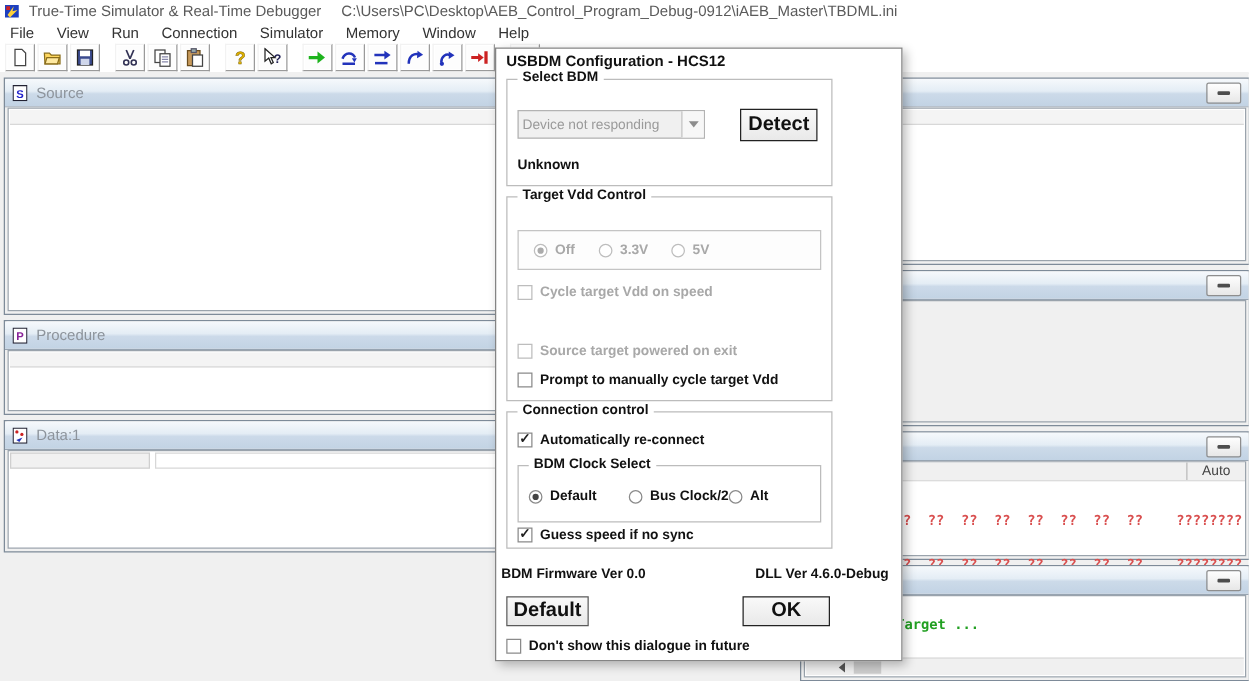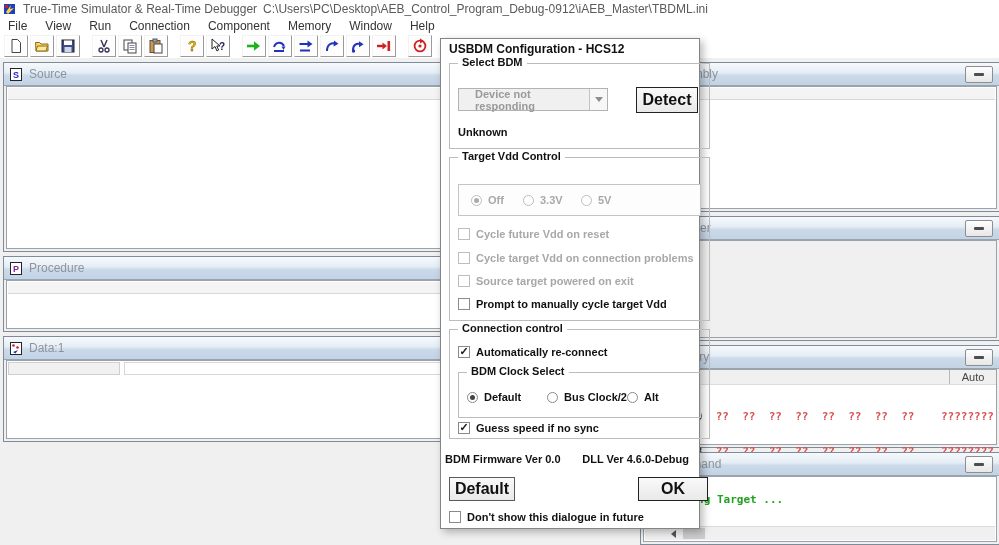--- a/index.html
+++ b/index.html
@@ -2,21 +2,21 @@
 <html><head>
 <meta charset="utf-8">
 <style>
   html,body{margin:0;padding:0;}
   .screen{position:relative;width:999px;height:545px;background:#fff;overflow:hidden;
           font-family:"Liberation Sans",sans-serif;font-size:11px;color:#222;}
   
   .titlebar{position:absolute;left:0;top:0;width:100%;height:18px;background:#fff;
             display:flex;align-items:center;gap:6px;padding-left:3px;box-sizing:border-box;}
   .titlebar .t-app{color:#5a5a5a;font-size:12px;}
-  .titlebar .t-path{color:#5a5a5a;font-size:12px;}
+  .titlebar .t-path{color:#5a5a5a;font-size:12px;margin-left:10px;}
   .menubar{position:absolute;left:0;top:18px;width:100%;height:16px;background:#fff;
            display:flex;align-items:center;gap:18px;padding-left:8px;font-size:12px;color:#333;}
   .menubar span{cursor:default;}
   .toolbar{position:absolute;left:0;top:34px;width:100%;height:24px;background:#fff;
            border-bottom:1px solid #e3e3e3;display:flex;align-items:center;padding-left:4px;gap:2px;}
   .tbtn{width:22px;height:20px;background:#fdfdfd;border:1px solid;border-color:#f2f2f2 #9a9a9a #9a9a9a #f2f2f2;
         box-shadow:inset 0 0 0 1px #fff;display:flex;align-items:center;justify-content:center;}
   .tsep{width:8px;height:20px;}
   .tbtn svg{display:block}
   
@@ -44,40 +44,40 @@
   .mem-hex{color:#d94f4f;}
   
   .cmd-body{font-family:"DejaVu Sans Mono",monospace;font-size:11px;font-weight:bold;}
   .cmd-out{position:absolute;left:20px;top:16px;color:#22a022;white-space:pre;}
   .cmd-prompt{position:absolute;left:22px;top:40px;color:#333;white-space:pre;}
   .hscroll{position:absolute;left:1px;right:1px;bottom:1px;height:13px;background:#f0f0f0;border-top:1px solid #dadada;}
   .sc-arrow{position:absolute;left:22px;top:2px;width:12px;height:10px;display:flex;align-items:center;justify-content:center;}
   .sc-arrow i{width:0;height:0;border-top:4px solid transparent;border-bottom:4px solid transparent;border-right:5px solid #555;}
   .sc-thumb{position:absolute;left:38px;top:1px;width:22px;height:11px;background:#cdcdcd;}
   
-  .dialog{position:absolute;left:396px;top:38px;width:260px;height:491px;background:#fff;
-          border:1px solid #848484;box-shadow:3px 3px 8px rgba(0,0,0,.28);z-index:10;box-sizing:border-box;margin-left:44px;}
+  .dialog{position:absolute;left:396px;top:38px;width:326px;height:491px;background:#fff;
+          border:1px solid #848484;box-shadow:3px 3px 8px rgba(0,0,0,.28);z-index:10;box-sizing:border-box;}
   .dlg-title{height:20px;display:flex;align-items:center;padding-left:8px;font-size:12px;font-weight:600;color:#111;}
   .grp{position:absolute;border:1px solid #bcbcbc;}
   .grp-label{position:absolute;top:-8px;left:8px;background:#fff;padding:0 4px;font-weight:600;color:#111;font-size:11px;}
   .panel{position:absolute;border:1px solid #c4c4c4;background:#fdfdfd;}
   .row{position:absolute;display:flex;align-items:flex-end;gap:6px;white-space:nowrap;}
   .lab{font-weight:600;color:#111;}
   .lab.dis{font-weight:bold;color:#a8a8a8;}
   .cb{width:12px;height:12px;background:#fff;border:1px solid #8a8a8a;box-sizing:border-box;
       display:flex;align-items:center;justify-content:center;font-size:11px;line-height:11px;color:#222;}
   .cb.dis{border-color:#bdbdbd;}
   .cb.checked::after{content:"✓";font-weight:bold;margin-top:-1px;}
   .radio{width:11px;height:11px;border:1px solid #8a8a8a;border-radius:50%;background:#fff;box-sizing:border-box;
          display:flex;align-items:center;justify-content:center;}
   .radio.dis{border-color:#bdbdbd;}
   .radio.sel::after{content:"";width:5px;height:5px;border-radius:50%;background:#444;}
   .radio.dis.sel::after{background:#ababab;}
   .combo{position:absolute;background:#f0f0f0;border:1px solid #b3b3b3;display:flex;align-items:center;box-sizing:border-box;}
-  .combo .val{flex:1;padding-left:16px;color:#9a9a9a;font-size:11px;font-weight:bold;}
+  .combo .val{flex:1;padding-left:3px;color:#9a9a9a;font-size:11px;}
   .combo .dd{width:17px;align-self:stretch;border-left:1px solid #c2c2c2;background:#f7f7f7;
              display:flex;align-items:center;justify-content:center;}
   .combo .dd i{width:0;height:0;border-left:4px solid transparent;border-right:4px solid transparent;border-top:5px solid #8d8d8d;}
   .btn{position:absolute;background:linear-gradient(#f9f9f9,#e9e9e9);border:1px solid #222;
        display:flex;align-items:center;justify-content:center;font-weight:600;color:#111;font-size:16px;box-sizing:border-box;}
   .btn.soft{border-color:#5a5a5a;}
   .fw{position:absolute;font-weight:600;color:#111;}
 </style>
 </head>
 <body>
@@ -92,21 +92,21 @@
     </svg>
     <span class="t-app">True-Time Simulator &amp; Real-Time Debugger</span>
     <span class="t-path">C:\Users\PC\Desktop\AEB_Control_Program_Debug-0912\iAEB_Master\TBDML.ini</span>
   </div>
 
   <div class="menubar">
     <span>File</span>
     <span>View</span>
     <span>Run</span>
     <span>Connection</span>
-    <span>Component</span>
+    <span>Simulator</span>
     <span>Memory</span>
     <span>Window</span>
     <span>Help</span>
   </div>
 
   <div class="toolbar">
     <div class="tbtn">
         <svg width="16" height="16" viewBox="0 0 16 16">
           <path d="M4 1.5h5.5L12.5 4.5V14.5H4z" fill="#fff" stroke="#444"></path>
         </svg>
@@ -363,25 +363,21 @@
             <span class="radio dis"></span>
             <span class="lab dis">3.3V</span>
           </div>
         <div class="row" style="left:122px;top:9px">
             <span class="radio dis"></span>
             <span class="lab dis">5V</span>
           </div>
       </div>
       <div class="row" style="left:8px;top:70px">
           <span class="cb dis"></span>
-          <span class="lab dis">Cycle future Vdd on reset</span>
-        </div>
-      <div class="row" style="left:8px;top:94px">
-          <span class="cb dis"></span>
-          <span class="lab dis">Cycle target Vdd on connection problems</span>
+          <span class="lab dis">Cycle target Vdd on speed</span>
         </div>
       <div class="row" style="left:8px;top:117px">
           <span class="cb dis"></span>
           <span class="lab dis">Source target powered on exit</span>
         </div>
       <div class="row" style="left:8px;top:140px">
           <span class="cb"></span>
           <span class="lab">Prompt to manually cycle target Vdd</span>
         </div>
     </div>

